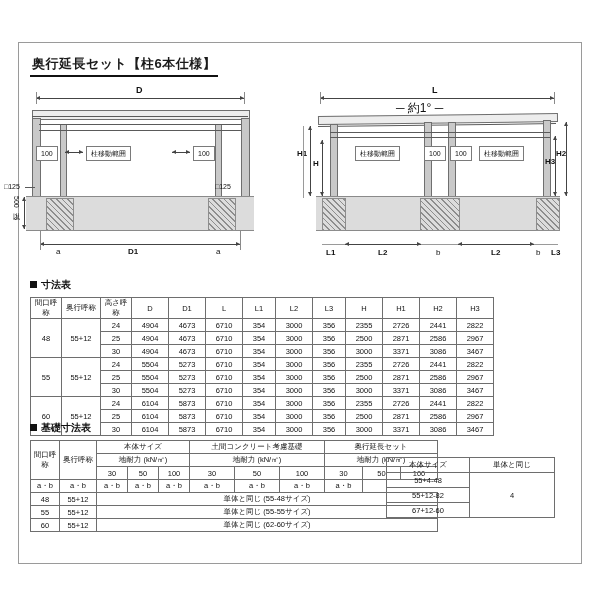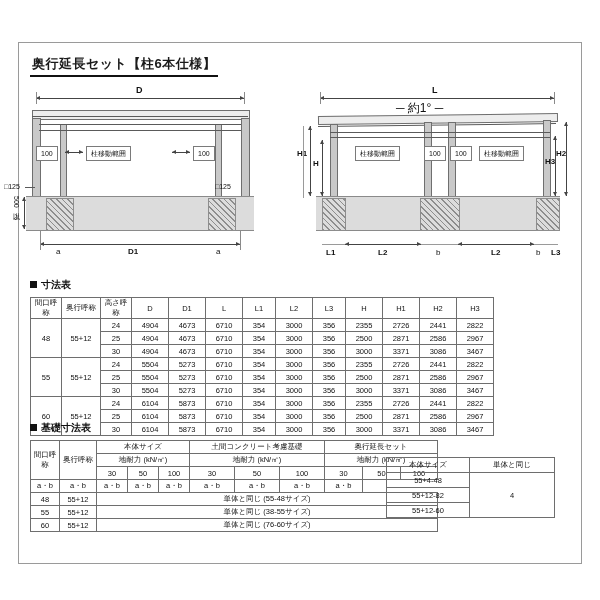--- a/index.html
+++ b/index.html
@@ -380,26 +380,26 @@
     </thead>
     <tbody id="base-body">
         <tr>
           <td>48</td>
           <td>55+12</td>
           <td colspan="9" class="nowrap">単体と同じ (55-48サイズ)</td>
         </tr>
         <tr>
           <td>55</td>
           <td>55+12</td>
-          <td colspan="9" class="nowrap">単体と同じ (38-55サイズ)</td>
+          <td colspan="9" class="nowrap">単体と同じ (55-55サイズ)</td>
         </tr>
         <tr>
           <td>60</td>
           <td>55+12</td>
-          <td colspan="9" class="nowrap">単体と同じ (76-60サイズ)</td>
+          <td colspan="9" class="nowrap">単体と同じ (62-60サイズ)</td>
         </tr>
       </tbody>
   </table>
 
 
   <table class="tbl-anchor">
     <thead>
       <tr>
         <th style="width:76px;">本体サイズ</th>
         <th style="width:78px;">単体と同じ</th>
@@ -407,17 +407,17 @@
     </thead>
     <tbody id="anchor-body">
         <tr>
           <td>55+4-48</td>
           <td rowspan="3">4</td>
         </tr>
         <tr>
           <td>55+12-82</td>
         </tr>
         <tr>
-          <td>55+12-60</td>
+          <td>67+12-60</td>
         </tr>
       </tbody>
   </table>
 </div>
 
 </body></html>

